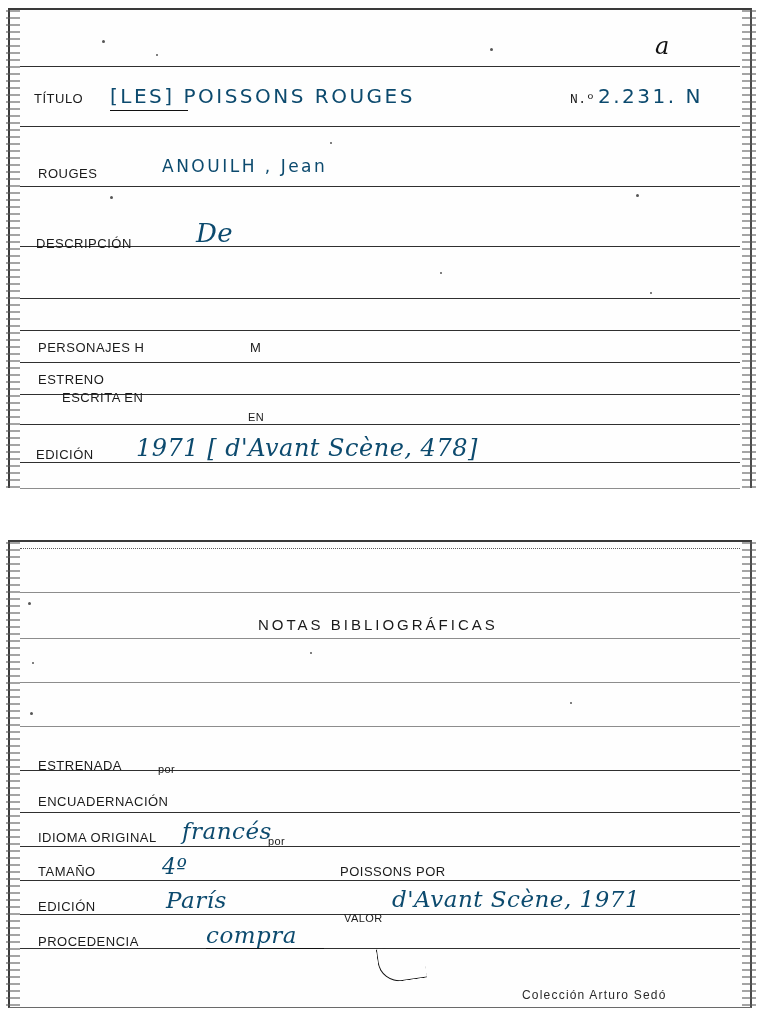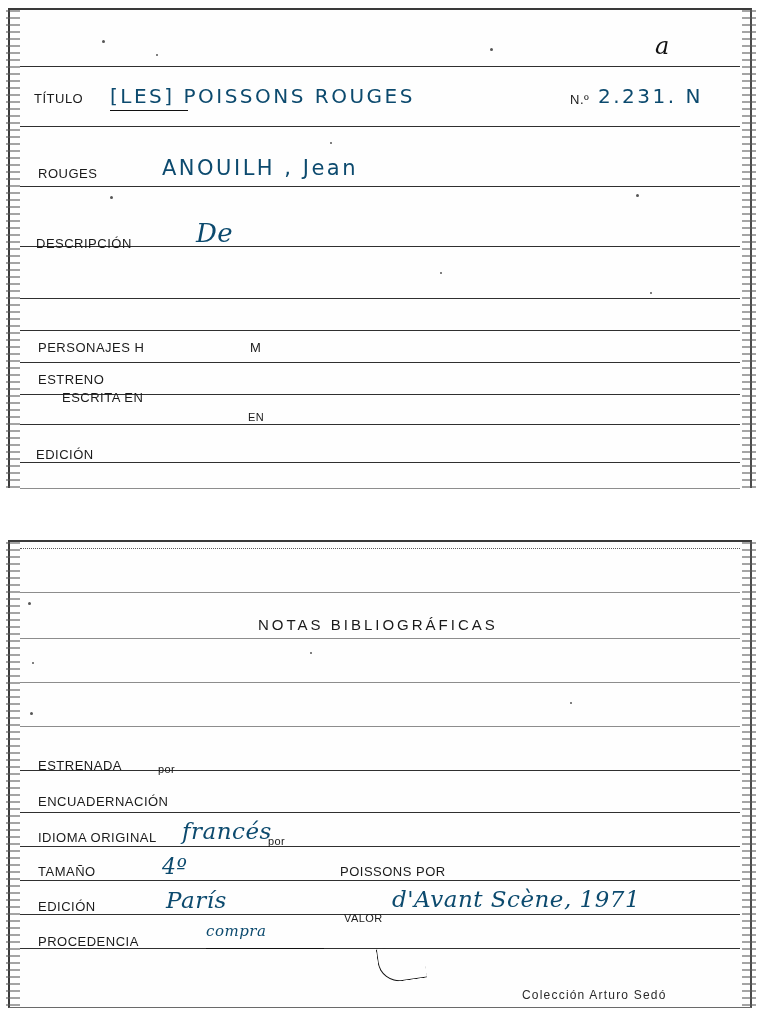--- a/index.html
+++ b/index.html
@@ -151,38 +151,39 @@
   <div class="rule" style="top:414px;"></div>
   <div class="rule" style="top:452px;"></div>
   <div class="rule faint" style="top:478px;"></div>
 
   <div class="corner-mark" style="left:645px; top:22px;">a</div>
 
   <div class="label" style="left:24px; top:81px;">TÍTULO</div>
   <div class="hand blockcaps" style="left:100px; top:74px; font-size:20px;">[LES]   POISSONS    ROUGES</div>
   <div class="hand-underline" style="left:100px; top:100px; width:78px;"></div>
 
-  <div class="label" style="left:560px; top:82px; font-size:13px;">N.º</div>
+  <div class="label" style="left:560px; top:82px; font-size:13px;font-family:Liberation Mono, monospace;">N.º</div>
   <div class="hand blockcaps" style="left:588px; top:74px; font-size:20px;">2.231. N</div>
 
   <div class="label" style="left:28px; top:156px;">ROUGES</div>
-  <div class="hand blockcaps" style="left:152px; top:146px; font-size:21px;">ANOUILH , Jean</div>
+  <div class="hand blockcaps" style="left:152px; top:146px; font-size:17px;">ANOUILH , Jean</div>
 
   <div class="label" style="left:26px; top:226px;">DESCRIPCIÓN</div>
   <div class="hand cursive" style="left:186px; top:208px; font-size:26px;">De</div>
 
   <div class="label" style="left:28px; top:330px;">PERSONAJES H</div>
   <div class="label" style="left:240px; top:330px;">M</div>
 
   <div class="label" style="left:28px; top:362px;">ESTRENO</div>
 
   <div class="label" style="left:28px; top:380px;margin-left:24px;">ESCRITA EN</div>
   <div class="label small" style="left:238px; top:401px;">EN</div>
 
   <div class="label" style="left:26px; top:437px;">EDICIÓN</div>
+  <div class="hand cursive" style="left:126px; top:424px; font-size:24px;">1971 [ d'Avant Scène, 478]</div>
 
   <div class="speck" style="left:92px; top:30px; width:3px; height:3px;"></div>
   <div class="speck" style="left:146px; top:44px; width:2px; height:2px;"></div>
   <div class="speck" style="left:480px; top:38px; width:3px; height:3px;"></div>
   <div class="speck" style="left:320px; top:132px; width:2px; height:2px;"></div>
   <div class="speck" style="left:100px; top:186px; width:3px; height:3px;"></div>
   <div class="speck" style="left:626px; top:184px; width:3px; height:3px;"></div>
   <div class="speck" style="left:430px; top:262px; width:2px; height:2px;"></div>
   <div class="speck" style="left:640px; top:282px; width:2px; height:2px;"></div>
 </div>
@@ -219,21 +220,21 @@
   <div class="label" style="left:28px; top:322px;">TAMAÑO</div>
   <div class="hand cursive" style="left:152px; top:312px; font-size:22px;">4º</div>
   <div class="label" style="left:330px; top:322px;">POISSONS POR</div>
 
   <div class="label" style="left:28px; top:357px;">EDICIÓN</div>
   <div class="hand cursive" style="left:156px; top:345px; font-size:23px;">París</div>
   <div class="label small" style="left:334px; top:370px;">VALOR</div>
   <div class="hand cursive" style="left:382px; top:344px; font-size:23px;">d'Avant Scène,  1971</div>
 
   <div class="label" style="left:28px; top:392px;">PROCEDENCIA</div>
-  <div class="hand cursive" style="left:196px; top:380px; font-size:15px;">compra</div>
+  <div class="hand cursive" style="left:196px; top:380px; font-size:23px;">compra</div>
   <div class="hand-underline" style="left:196px; top:406px; width:118px;"></div>
 
   <div style="position:absolute; left:368px; top:404px; width:46px; height:34px;
               border-left:1.5px solid #111; border-bottom:1.5px solid #111;
               border-bottom-left-radius:22px; transform:rotate(-8deg);"></div>
 
   <div class="footer-credit" style="left:512px; top:446px;">Colección Arturo Sedó</div>
 
   <div class="speck" style="left:18px; top:60px; width:3px; height:3px;"></div>
   <div class="speck" style="left:22px; top:120px; width:2px; height:2px;"></div>

